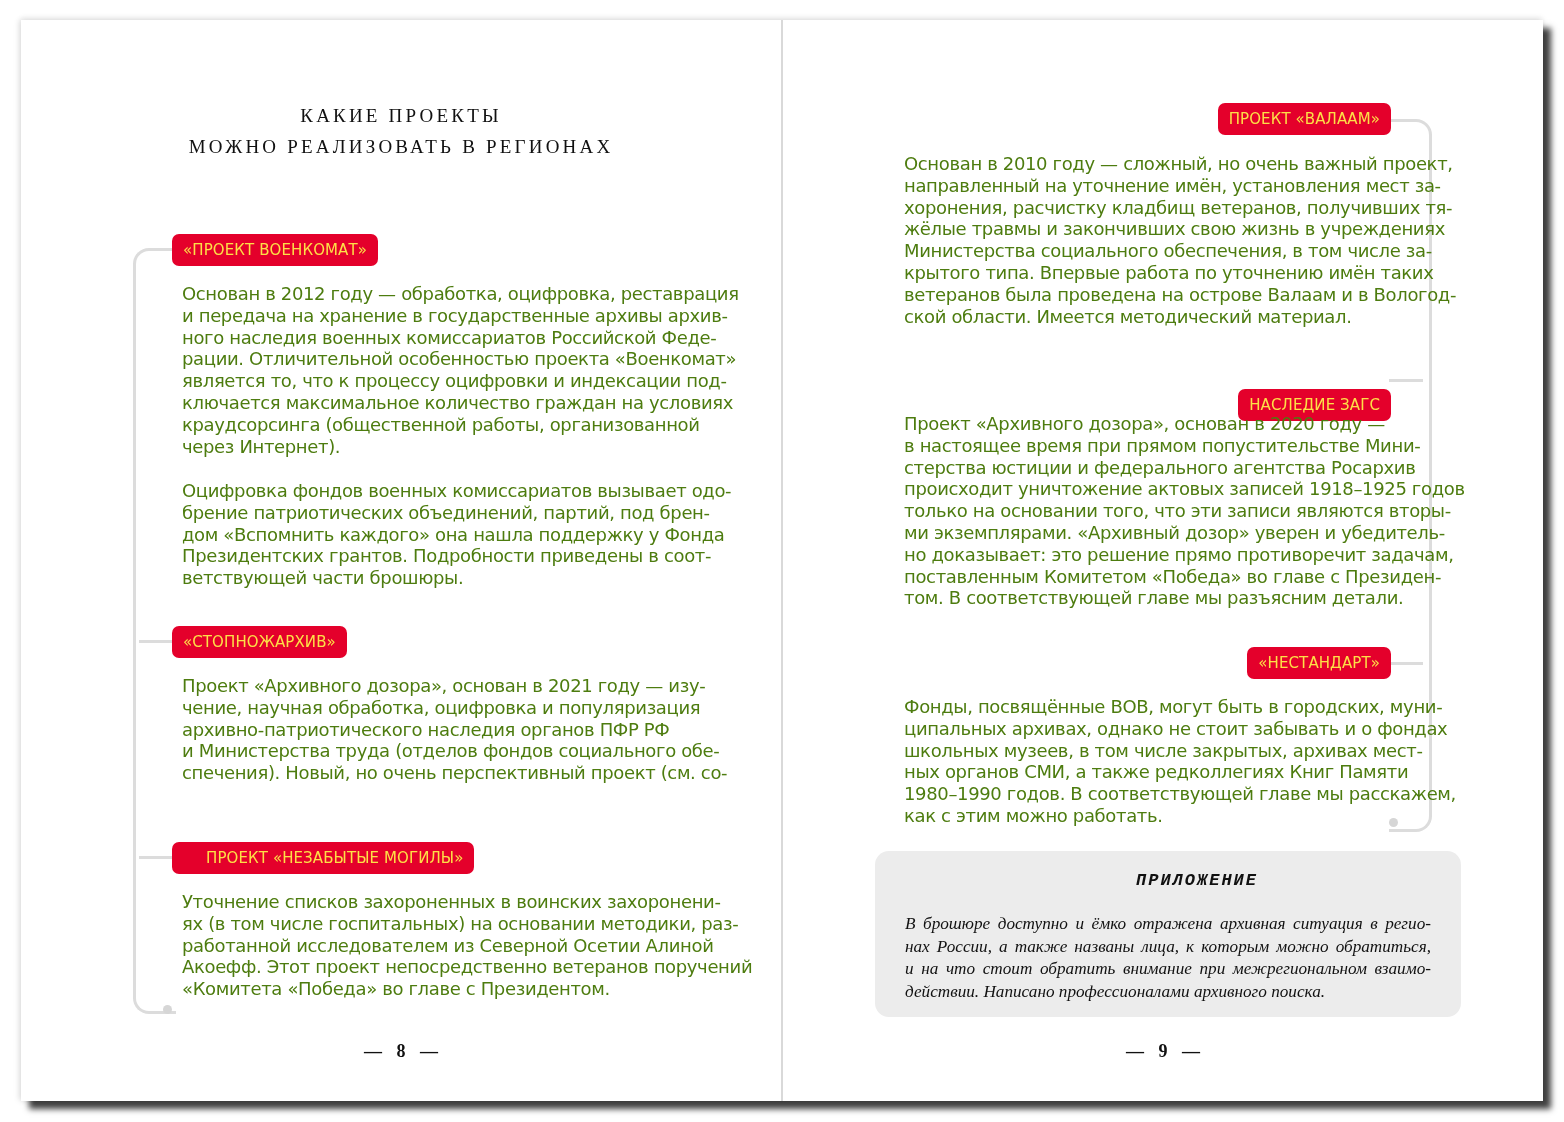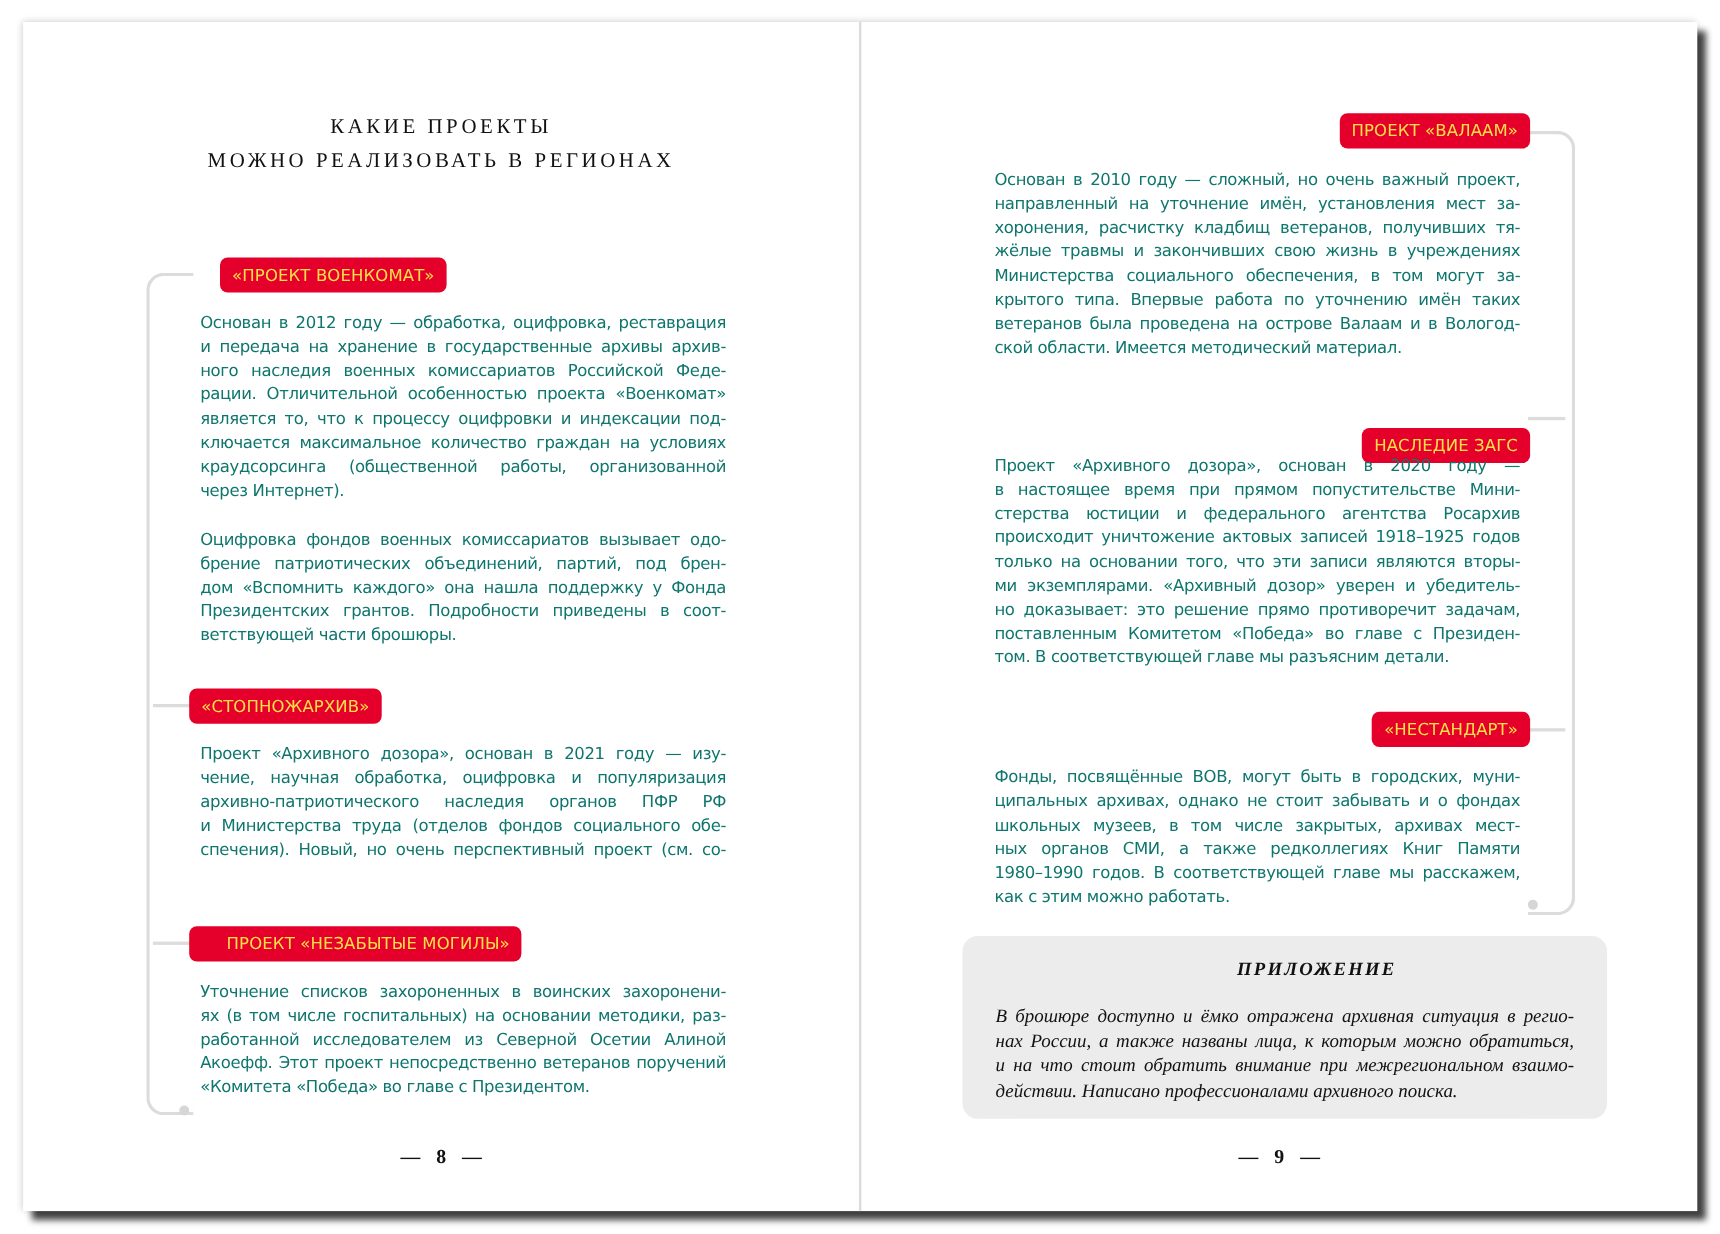--- a/index.html
+++ b/index.html
@@ -26,22 +26,22 @@
   }
   .title div { white-space:nowrap; }
 
   .tag {
     position:absolute; height:32px; line-height:32px; padding:0 11px;
     background:#e4002b; color:#fde047; border-radius:7px;
     font-family:"DejaVu Sans", sans-serif; font-size:15px; font-weight:normal;
     letter-spacing:0.1px; white-space:nowrap; box-sizing:border-box;
   }
   .para {
-    position:absolute; font-family:"DejaVu Sans", sans-serif; font-size:15px;
-    line-height:21.8px; color:#0f766e; text-align:justify;
+    position:absolute; font-family:"DejaVu Sans", sans-serif; font-size:18px;
+    line-height:21.8px; color:#4d7c0f; text-align:justify;
     letter-spacing:-0.35px;
   }
   .para .ln { display:block; text-align:justify; text-align-last:justify; white-space:nowrap; }
   .para .ln.last { text-align-last:left; }
 
   .rail {
     position:absolute; border:3px solid #dcdcdc;
   }
   .dot { position:absolute; width:9px; height:9px; border-radius:50%; background:#d6d6d6; }
   .hline { position:absolute; height:3px; background:#dcdcdc; }
@@ -51,21 +51,21 @@
     font-family:"Liberation Serif", serif; font-size:18px; font-weight:bold; color:#111;
     word-spacing:10px;
   }
 
   .appendix {
     position:absolute; left:92px; top:831px; width:586px; height:166px;
     background:#ececec; border-radius:14px;
   }
   .appendix-title {
     position:absolute; left:0; width:644px; top:20px; text-align:center;
-    font-family:Liberation Serif, serif; font-style:italic; font-weight:bold;
+    font-family:Liberation Mono, monospace; font-style:italic; font-weight:bold;
     font-size:17px; letter-spacing:2px; color:#111;
   }
   .appendix-body {
     position:absolute; left:30px; width:526px; top:62px;
     font-family:"Liberation Serif", serif; font-style:italic; font-size:17.2px;
     line-height:22.5px; color:#111;
   }
   .appendix-body .ln { display:block; white-space:nowrap; text-align:justify; text-align-last:justify; }
   .appendix-body .ln.last { text-align-last:left; }
 </style>
@@ -78,21 +78,21 @@
     <div class="title">
       <div>КАКИЕ ПРОЕКТЫ</div>
       <div>МОЖНО РЕАЛИЗОВАТЬ В РЕГИОНАХ</div>
     </div>
 
     <div class="rail" style="left:112px; top:228px; width:40px; height:760px; border-right:none; border-radius:16px 0 0 16px;"></div>
     <div class="hline" style="left:118px; top:620px; width:34px;"></div>
     <div class="hline" style="left:118px; top:836px; width:34px;"></div>
     <div class="dot" style="left:142px; top:985px;"></div>
 
-    <div class="tag" style="left:151px; top:214px;margin-left:28px;">«ПРОЕКТ ВОЕНКОМАТ»</div>
+    <div class="tag" style="left:151px; top:214px;">«ПРОЕКТ ВОЕНКОМАТ»</div>
     <div class="para" style="left:161px; top:263px; width:478px;">
       <span class="ln">Основан в 2012 году — обработка, оцифровка, реставрация</span>
       <span class="ln">и передача на хранение в государственные архивы архив-</span>
       <span class="ln">ного наследия военных комиссариатов Российской Феде-</span>
       <span class="ln">рации. Отличительной особенностью проекта «Военкомат»</span>
       <span class="ln">является то, что к процессу оцифровки и индексации под-</span>
       <span class="ln">ключается максимальное количество граждан на условиях</span>
       <span class="ln">краудсорсинга (общественной работы, организованной</span>
       <span class="ln last">через Интернет).</span>
     </div>
@@ -133,21 +133,21 @@
     <div class="hline" style="left:606px; top:359px; width:34px;"></div>
     <div class="hline" style="left:606px; top:642px; width:34px;"></div>
     <div class="dot" style="left:606px; top:798px;"></div>
 
     <div class="tag" style="right:152px; top:83px;">ПРОЕКТ «ВАЛААМ»</div>
     <div class="para" style="left:121px; top:133px; width:478px;">
       <span class="ln">Основан в 2010 году — сложный, но очень важный проект,</span>
       <span class="ln">направленный на уточнение имён, установления мест за-</span>
       <span class="ln">хоронения, расчистку кладбищ ветеранов, получивших тя-</span>
       <span class="ln">жёлые травмы и закончивших свою жизнь в учреждениях</span>
-      <span class="ln">Министерства социального обеспечения, в том могут за-</span>
+      <span class="ln">Министерства социального обеспечения, в том числе за-</span>
       <span class="ln">крытого типа. Впервые работа по уточнению имён таких</span>
       <span class="ln">ветеранов была проведена на острове Валаам и в Вологод-</span>
       <span class="ln last">ской области. Имеется методический материал.</span>
     </div>
 
     <div class="tag" style="right:152px; top:345px;margin-top:24px;">НАСЛЕДИЕ ЗАГС</div>
     <div class="para" style="left:121px; top:393px; width:478px;">
       <span class="ln">Проект «Архивного дозора», основан в 2020 году —</span>
       <span class="ln">в настоящее время при прямом попустительстве Мини-</span>
       <span class="ln">стерства юстиции и федерального агентства Росархив</span>

